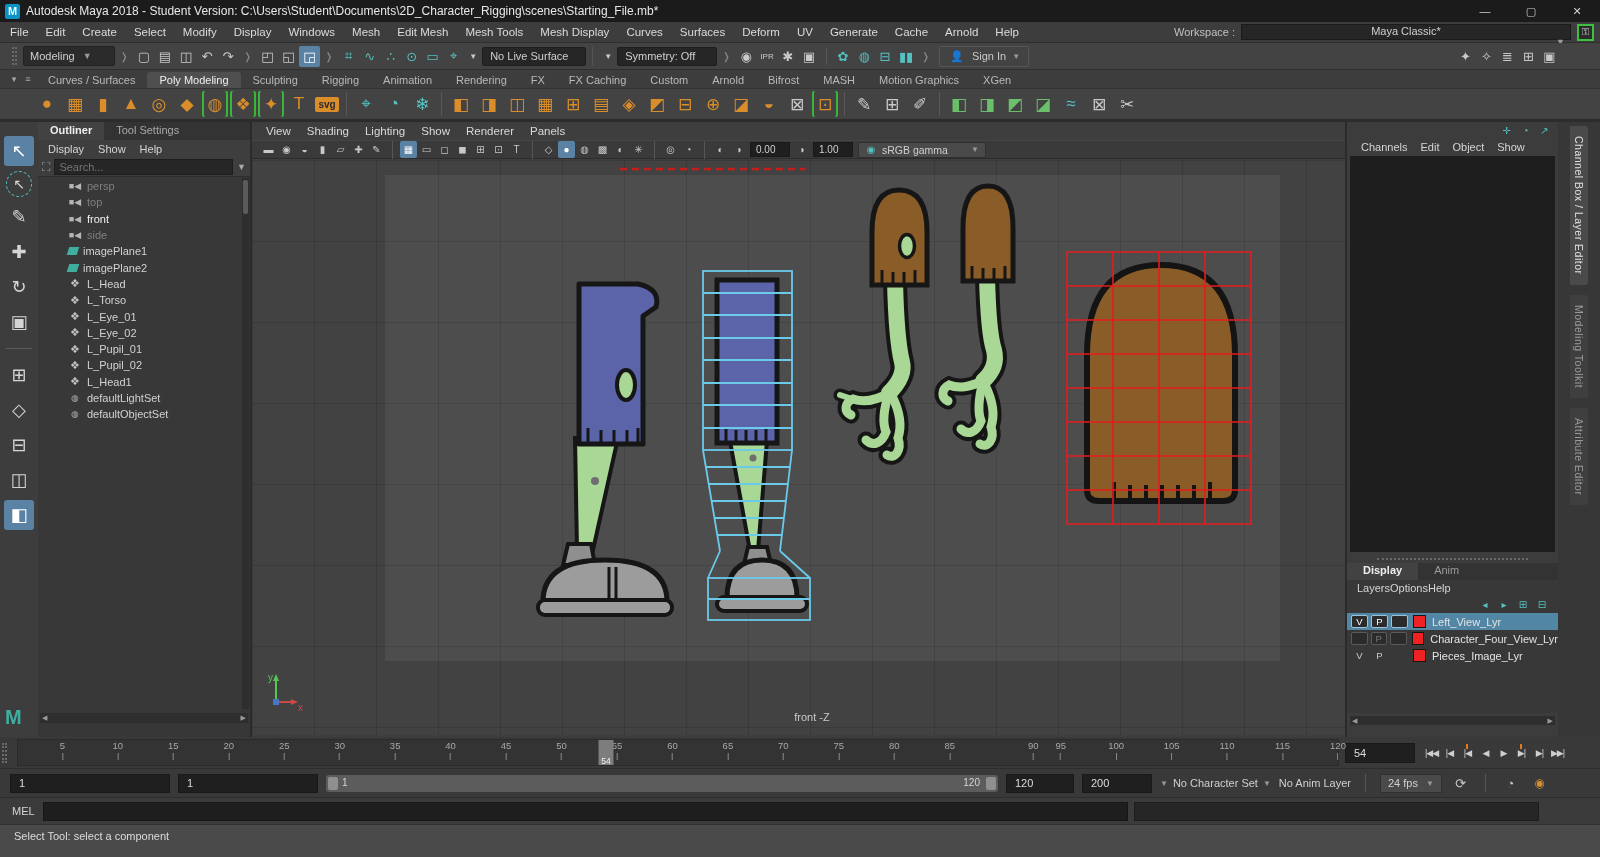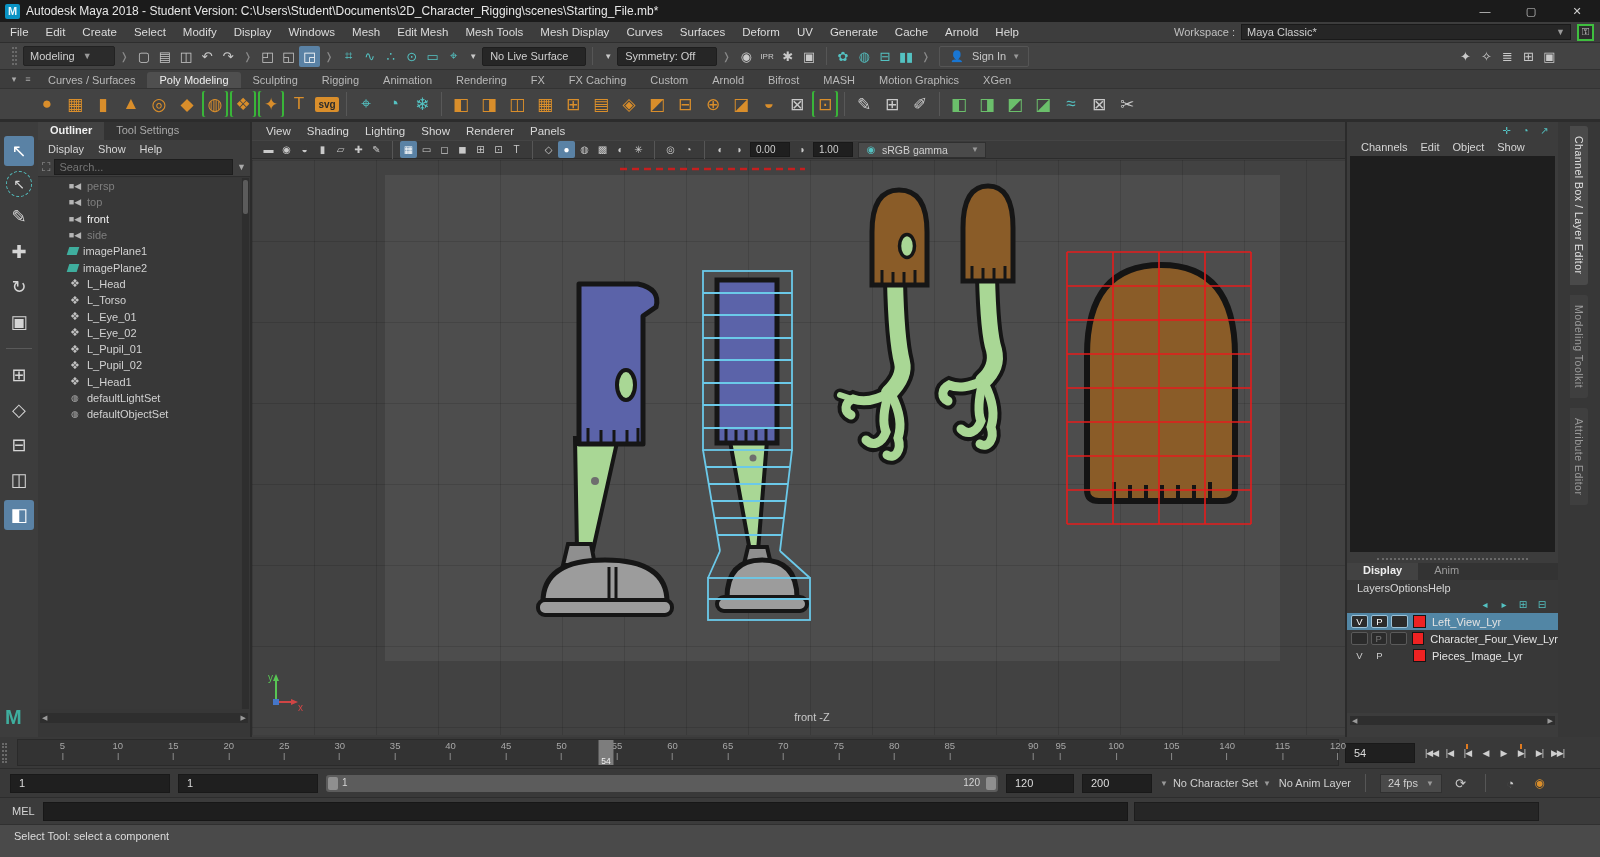--- a/index.html
+++ b/index.html
@@ -15,21 +15,21 @@
   #titlebar .title { color:#e8e8e8; font-size:12px; }
   .win-btns { margin-left:auto; display:flex; height:22px; }
   .win-btn { width:46px; display:flex; align-items:center; justify-content:center; color:#cfcfcf; font-size:11px; }
 
   
   #menubar { top:22px; height:21px; background:#3d3d3d; display:flex; align-items:center; border-bottom:1px solid #2e2e2e; }
   #menu-items { display:flex; gap:17px; padding-left:10px; }
   .menu-item { color:#dcdcdc; font-size:11.5px; cursor:default; }
   .ws { margin-left:auto; display:flex; align-items:center; gap:6px; padding-right:6px; }
   .ws-label { color:#c0c0c0; }
-  .ws-dd { width:330px; height:16px; background:#262626; border:1px solid #1a1a1a; display:flex; align-items:center; padding:0 5px; color:#cfcfcf; }
+  .ws-dd { width:330px; height:16px; background:#262626; border:1px solid #1a1a1a; display:flex; align-items:center; padding:0 5px; color:#cfcfcf;flex-direction:column; }
   .ws-dd .caret { margin-left:auto; color:#9a9a9a; font-size:9px; }
   .lock { width:17px; height:17px; border:2px solid #3fbf3f; display:flex; align-items:center; justify-content:center; color:#cfcfcf; font-size:10px; background:#2c2c2c; }
 
   
   #statusline { top:43px; height:27px; background:#434343; display:flex; align-items:center; border-bottom:1px solid #303030; padding-left:12px; }
   .sl-group { display:flex; align-items:center; }
   .dd-field { height:20px; background:#2b2b2b; border:1px solid #222; border-radius:2px; display:flex; align-items:center; padding:0 6px; color:#cfcfcf; }
   .dd-field .caret { margin-left:8px; font-size:9px; color:#999; }
   .sep-arrow { color:#8a8a8a; margin:0 5px; font-size:10px; }
   .sep-line { width:1px; height:18px; background:#565656; margin:0 6px; }
@@ -737,21 +737,21 @@
         </div>
         <div class="tick" style="left: 83.1933%;">
           <div class="tl">100</div>
           <div class="tm"></div>
         </div>
         <div class="tick" style="left: 87.395%;">
           <div class="tl">105</div>
           <div class="tm"></div>
         </div>
         <div class="tick" style="left: 91.5966%;">
-          <div class="tl">140</div>
+          <div class="tl">110</div>
           <div class="tm"></div>
         </div>
         <div class="tick" style="left: 95.7983%;">
           <div class="tl">115</div>
           <div class="tm"></div>
         </div>
         <div class="tick" style="left: 100%;">
           <div class="tl">120</div>
           <div class="tm"></div>
         </div>

